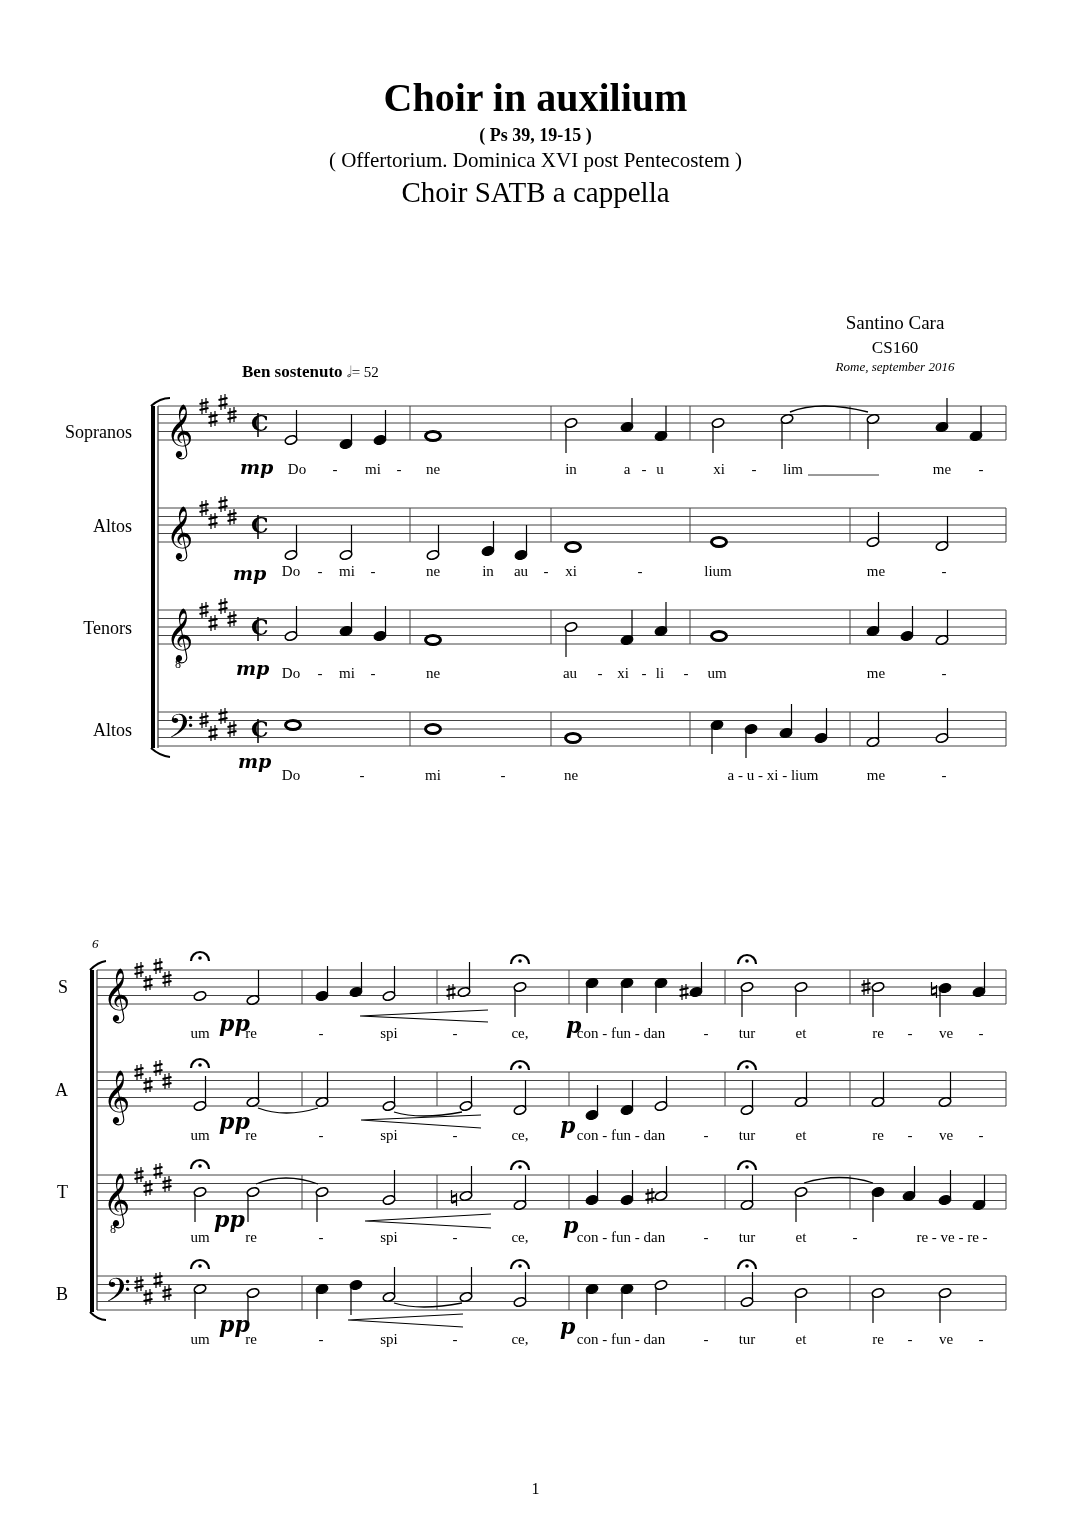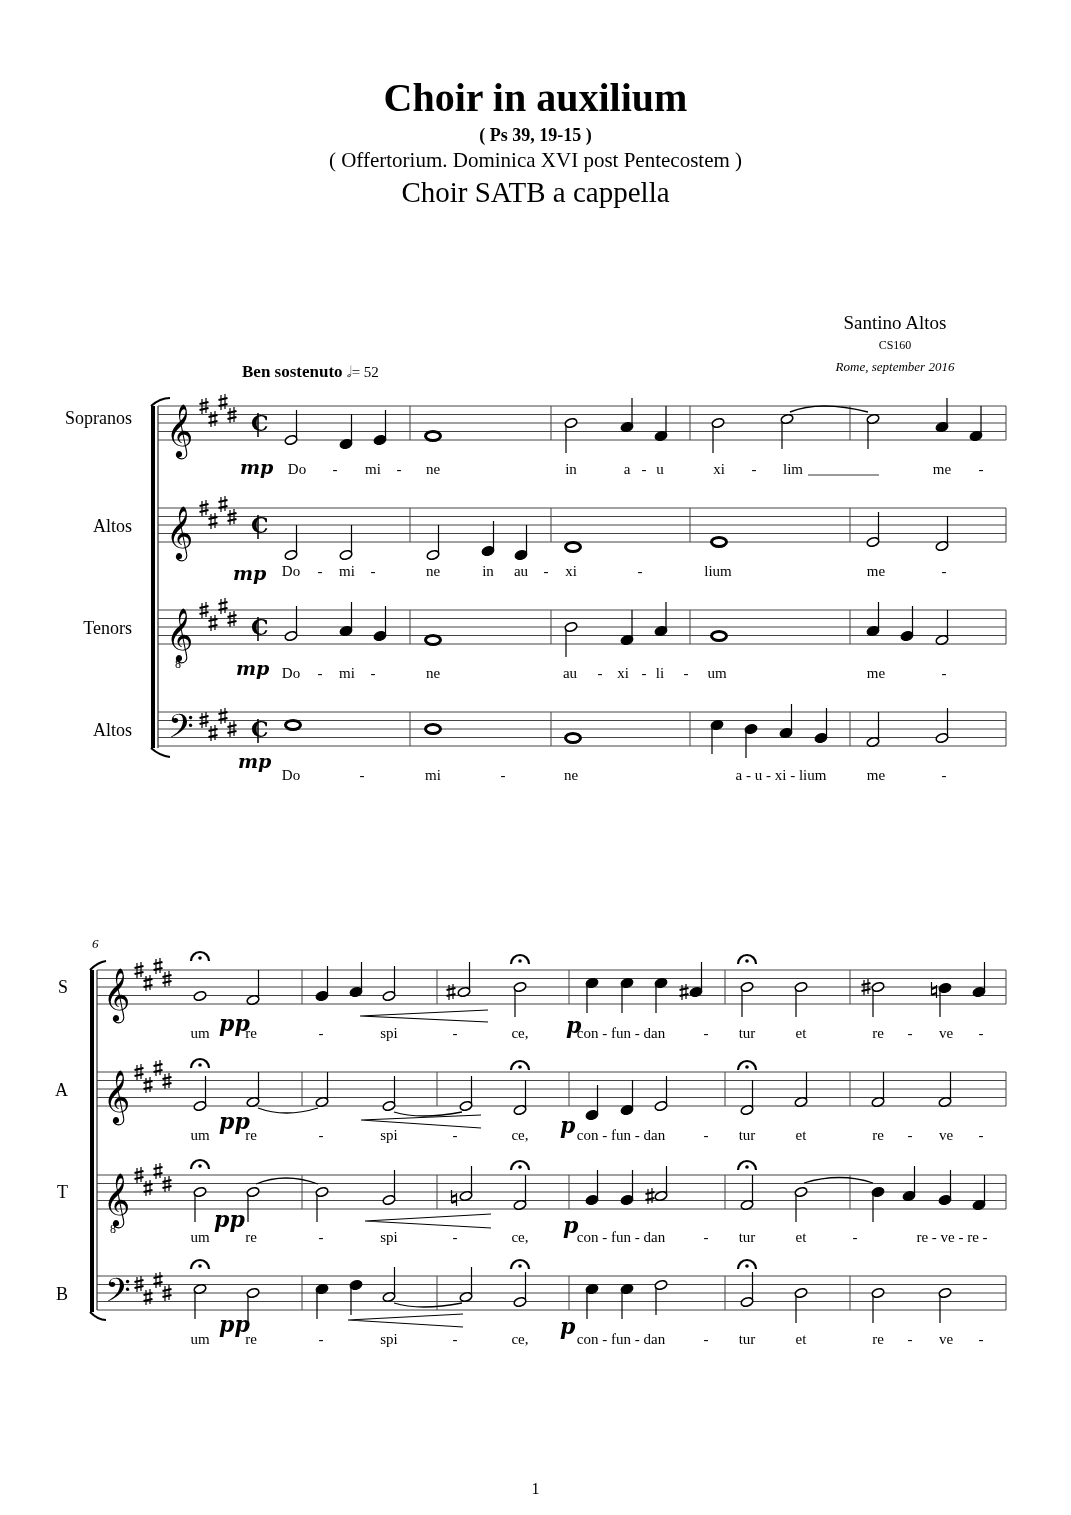--- a/index.html
+++ b/index.html
@@ -3,47 +3,47 @@
 <meta charset="utf-8">
 <style>
   html,body{margin:0;padding:0;background:#fff;}
   body{width:1071px;height:1515px;position:relative;overflow:hidden;font-family:"Liberation Serif","DejaVu Serif",serif;color:#000;}
   .abs{position:absolute;white-space:nowrap;}
   .title{left:0;width:1071px;top:74px;text-align:center;font-weight:bold;font-size:40px;}
   .sub1{left:0;width:1071px;top:125px;text-align:center;font-weight:bold;font-size:18px;}
   .sub2{left:0;width:1071px;top:148px;text-align:center;font-size:21px;}
   .sub3{left:0;width:1071px;top:176px;text-align:center;font-size:29px;}
   .composer{left:810px;width:170px;text-align:center;top:312px;font-size:19px;}
-  .catalog{left:810px;width:170px;text-align:center;top:338px;font-size:12px;}
+  .catalog{left:810px;width:170px;text-align:center;top:338px;font-size:17px;}
   .place{left:800px;width:190px;text-align:center;top:359px;font-size:13px;font-style:italic;}
   .tempo{left:242px;top:362px;font-size:17px;font-weight:bold;}
   .tempo .mm{font-weight:normal;font-size:15px;}
   .partname{font-size:18px;text-align:right;width:100px;}
   .lyr{font-size:15px;position:absolute;white-space:nowrap;transform:translateX(-50%);}
   .dyn{position:absolute;font-style:italic;font-weight:bold;font-size:19px;font-family:"DejaVu Serif",serif;white-space:nowrap;}
   .pageno{left:0;width:1071px;text-align:center;top:1480px;font-size:16px;}
   .measno{left:92px;top:936px;font-size:13px;font-style:italic;}
   svg{position:absolute;left:0;top:0;}
 </style>
 </head>
 <body>
 
 <div class="abs title">Choir in auxilium</div>
 <div class="abs sub1">( Ps 39, 19-15 )</div>
 <div class="abs sub2">( Offertorium. Dominica XVI post Pentecostem )</div>
 <div class="abs sub3">Choir SATB a cappella</div>
-<div class="abs composer">Santino Altos</div>
+<div class="abs composer">Santino Cara</div>
 <div class="abs catalog">CS160</div>
 <div class="abs place">Rome, september 2016</div>
 <div class="abs tempo">
   <span>Ben sostenuto</span>
   <span class="mm">𝅗𝅥</span><span class="mm">= 52</span>
 </div>
 
-<div class="abs partname" style="left:32px;top:408px;">Sopranos</div>
+<div class="abs partname" style="left:32px;top:422px;">Sopranos</div>
 <div class="abs partname" style="left:32px;top:516px;">Altos</div>
 <div class="abs partname" style="left:32px;top:618px;">Tenors</div>
 <div class="abs partname" style="left:32px;top:720px;">Altos</div>
 
 <div class="abs partname" style="left:-32px;top:977px;">S</div>
 <div class="abs partname" style="left:-32px;top:1080px;">A</div>
 <div class="abs partname" style="left:-32px;top:1182px;">T</div>
 <div class="abs partname" style="left:-32px;top:1284px;">B</div>
 
 <div class="abs measno">6</div>
@@ -542,21 +542,21 @@
     <span class="lyr" style="left: 660px; top: 665px;">li</span>
     <span class="lyr" style="left: 686px; top: 665px;">-</span>
     <span class="lyr" style="left: 717px; top: 665px;">um</span>
     <span class="lyr" style="left: 876px; top: 665px;">me</span>
     <span class="lyr" style="left: 944px; top: 665px;">-</span>
     <span class="lyr" style="left: 291px; top: 767px;">Do</span>
     <span class="lyr" style="left: 362px; top: 767px;">-</span>
     <span class="lyr" style="left: 433px; top: 767px;">mi</span>
     <span class="lyr" style="left: 503px; top: 767px;">-</span>
     <span class="lyr" style="left: 571px; top: 767px;">ne</span>
-    <span class="lyr" style="left: 773px; top: 767px; margin-left: 8px;">a - u - xi - lium</span>
+    <span class="lyr" style="left: 773px; top: 767px;">a - u - xi - lium</span>
     <span class="lyr" style="left: 876px; top: 767px;">me</span>
     <span class="lyr" style="left: 944px; top: 767px;">-</span>
     <span class="lyr" style="left: 200px; top: 1025px;">um</span>
     <span class="lyr" style="left: 251px; top: 1025px;">re</span>
     <span class="lyr" style="left: 321px; top: 1025px;">-</span>
     <span class="lyr" style="left: 389px; top: 1025px;">spi</span>
     <span class="lyr" style="left: 455px; top: 1025px;">-</span>
     <span class="lyr" style="left: 520px; top: 1025px;">ce,</span>
     <span class="lyr" style="left: 621px; top: 1025px;">con - fun - dan</span>
     <span class="lyr" style="left: 706px; top: 1025px;">-</span>

